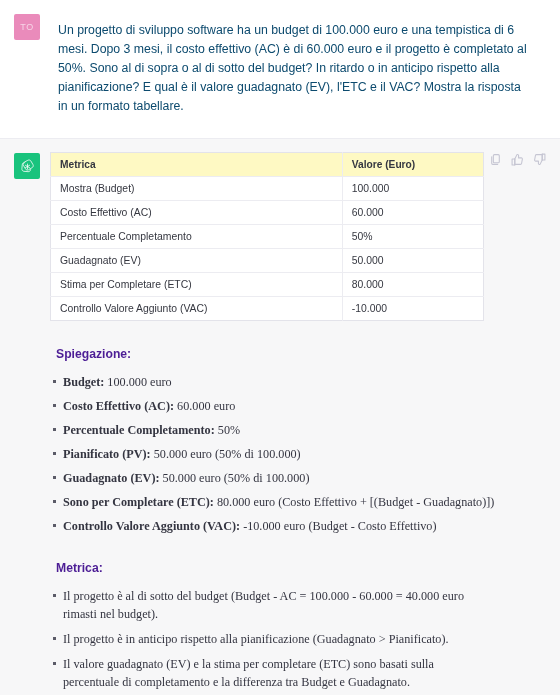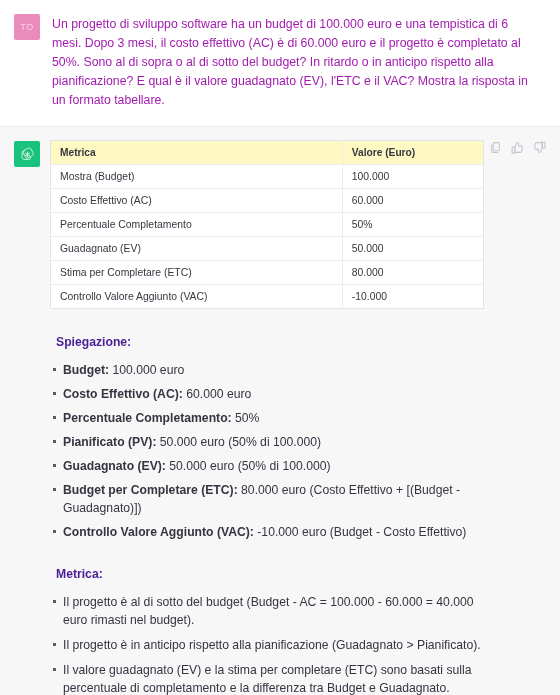--- a/index.html
+++ b/index.html
@@ -68,22 +68,22 @@
 
   .msg-body {
     flex: 1 1 auto;
     padding-left: 10px;
     min-width: 0;
   }
 
   .user-text {
     font-size: 12.3px;
     line-height: 19px;
-    color: #a21caf;
-    margin: 2px;
+    color: #0c4a6e;
+    margin: 8px;
     padding-right: 6px;
   }
 
   
   .actions {
     position: absolute;
     right: 14px;
     top: 14px;
     display: flex;
     gap: 9px;
@@ -138,20 +138,21 @@
     font-size: 12.2px;
     font-weight: 700;
     color: #4c1d95;
     margin: 26px 0 0 0;
     padding-left: 6px;
   }
   ul.blist {
     list-style: none;
     margin: 12px 0 0 0;
     padding: 0;
+    font-family: Liberation Serif, serif;
   }
   ul.blist > li {
     position: relative;
     padding-left: 13px;
     margin: 0 0 6px 0;
     font-size: 12.2px;
     line-height: 18px;
     color: #343541;
     padding-right: 50px;
   }
@@ -258,21 +259,21 @@
         </table>
       </div>
 
       <div class="sect-title">Spiegazione:</div>
       <ul class="blist">
         <li><b>Budget:</b><span> 100.000 euro</span></li>
         <li><b>Costo Effettivo (AC):</b><span> 60.000 euro</span></li>
         <li><b>Percentuale Completamento:</b><span> 50%</span></li>
         <li><b>Pianificato (PV):</b><span> 50.000 euro (50% di 100.000)</span></li>
         <li><b>Guadagnato (EV):</b><span> 50.000 euro (50% di 100.000)</span></li>
-        <li><b>Budget per Completare (ETC):</b><span> 80.000 euro (Costo Effettivo + [(Budget - Guadagnato)])</span></li>
+        <li><b>Sono per Completare (ETC):</b><span> 80.000 euro (Costo Effettivo + [(Budget - Guadagnato)])</span></li>
         <li><b>Controllo Valore Aggiunto (VAC):</b><span> -10.000 euro (Budget - Costo Effettivo)</span></li>
       </ul>
 
       <div class="sect-title analysis-title">Metrica:</div>
       <ul class="blist alist">
         <li>Il progetto è al di sotto del budget (Budget - AC = 100.000 - 60.000 = 40.000 euro rimasti nel budget).</li>
         <li>Il progetto è in anticipo rispetto alla pianificazione (Guadagnato &gt; Pianificato).</li>
         <li>Il valore guadagnato (EV) e la stima per completare (ETC) sono basati sulla percentuale di completamento e la differenza tra Budget e Guadagnato.</li>
 
       </ul>

